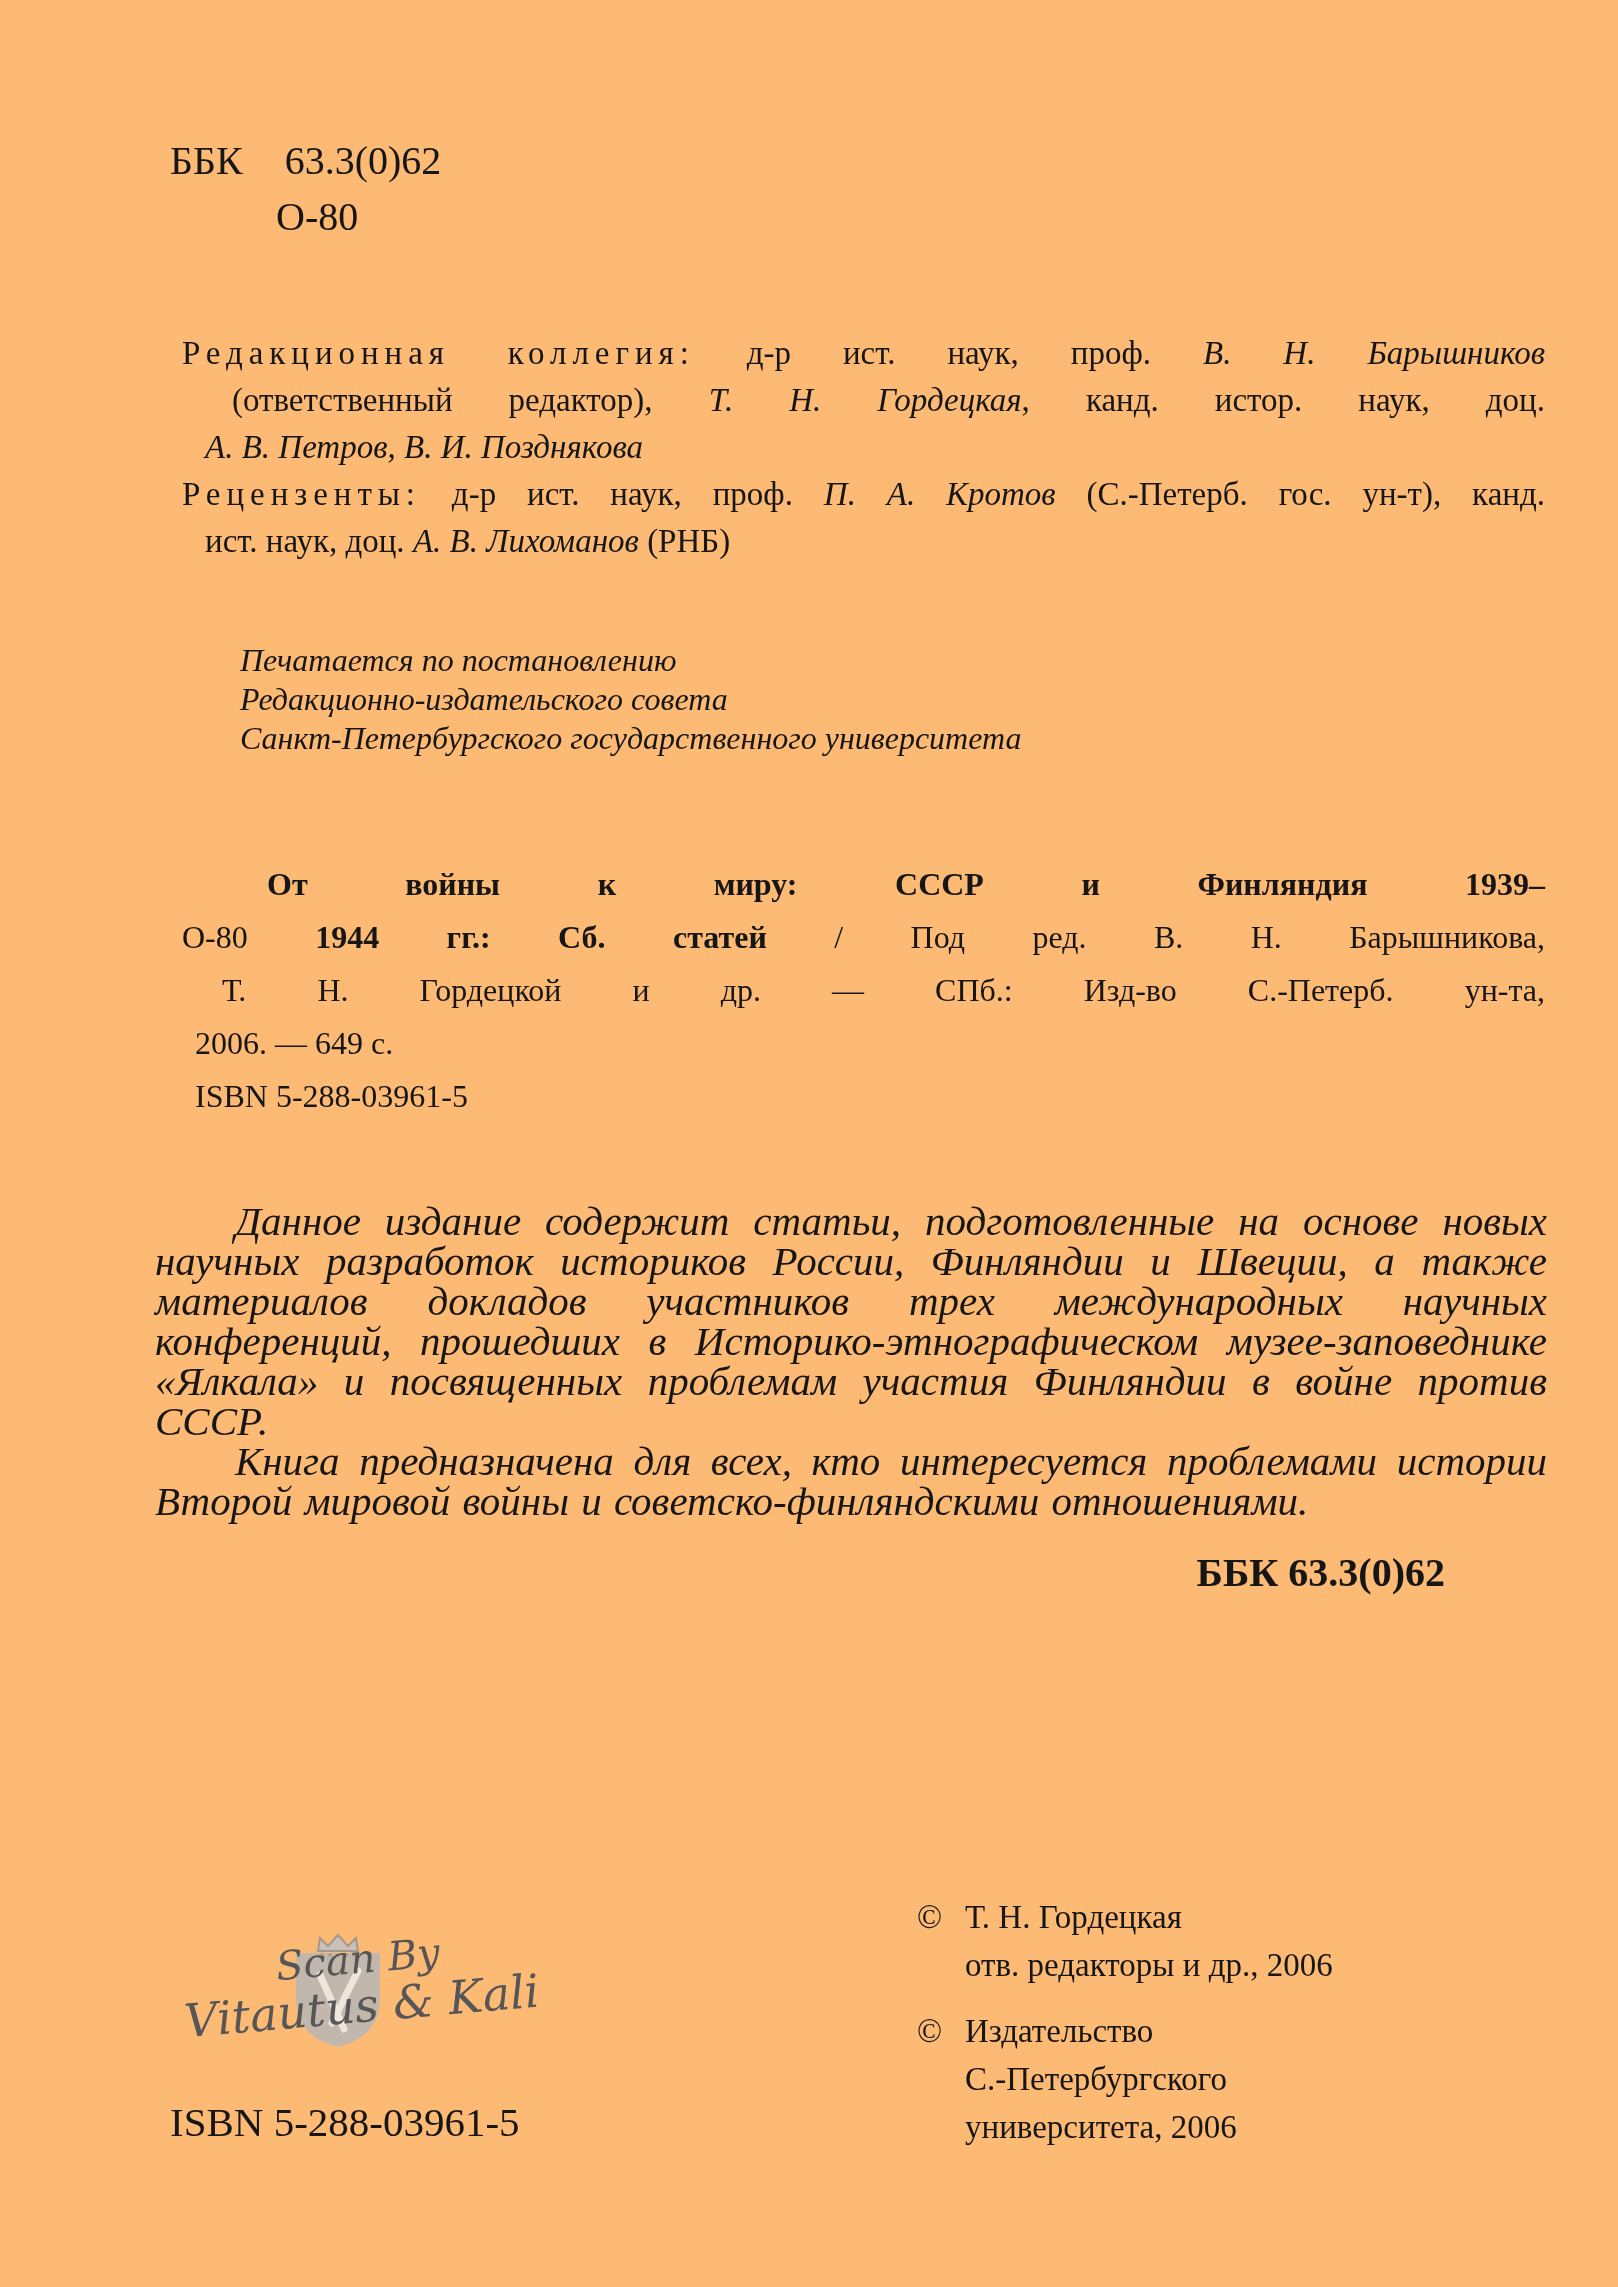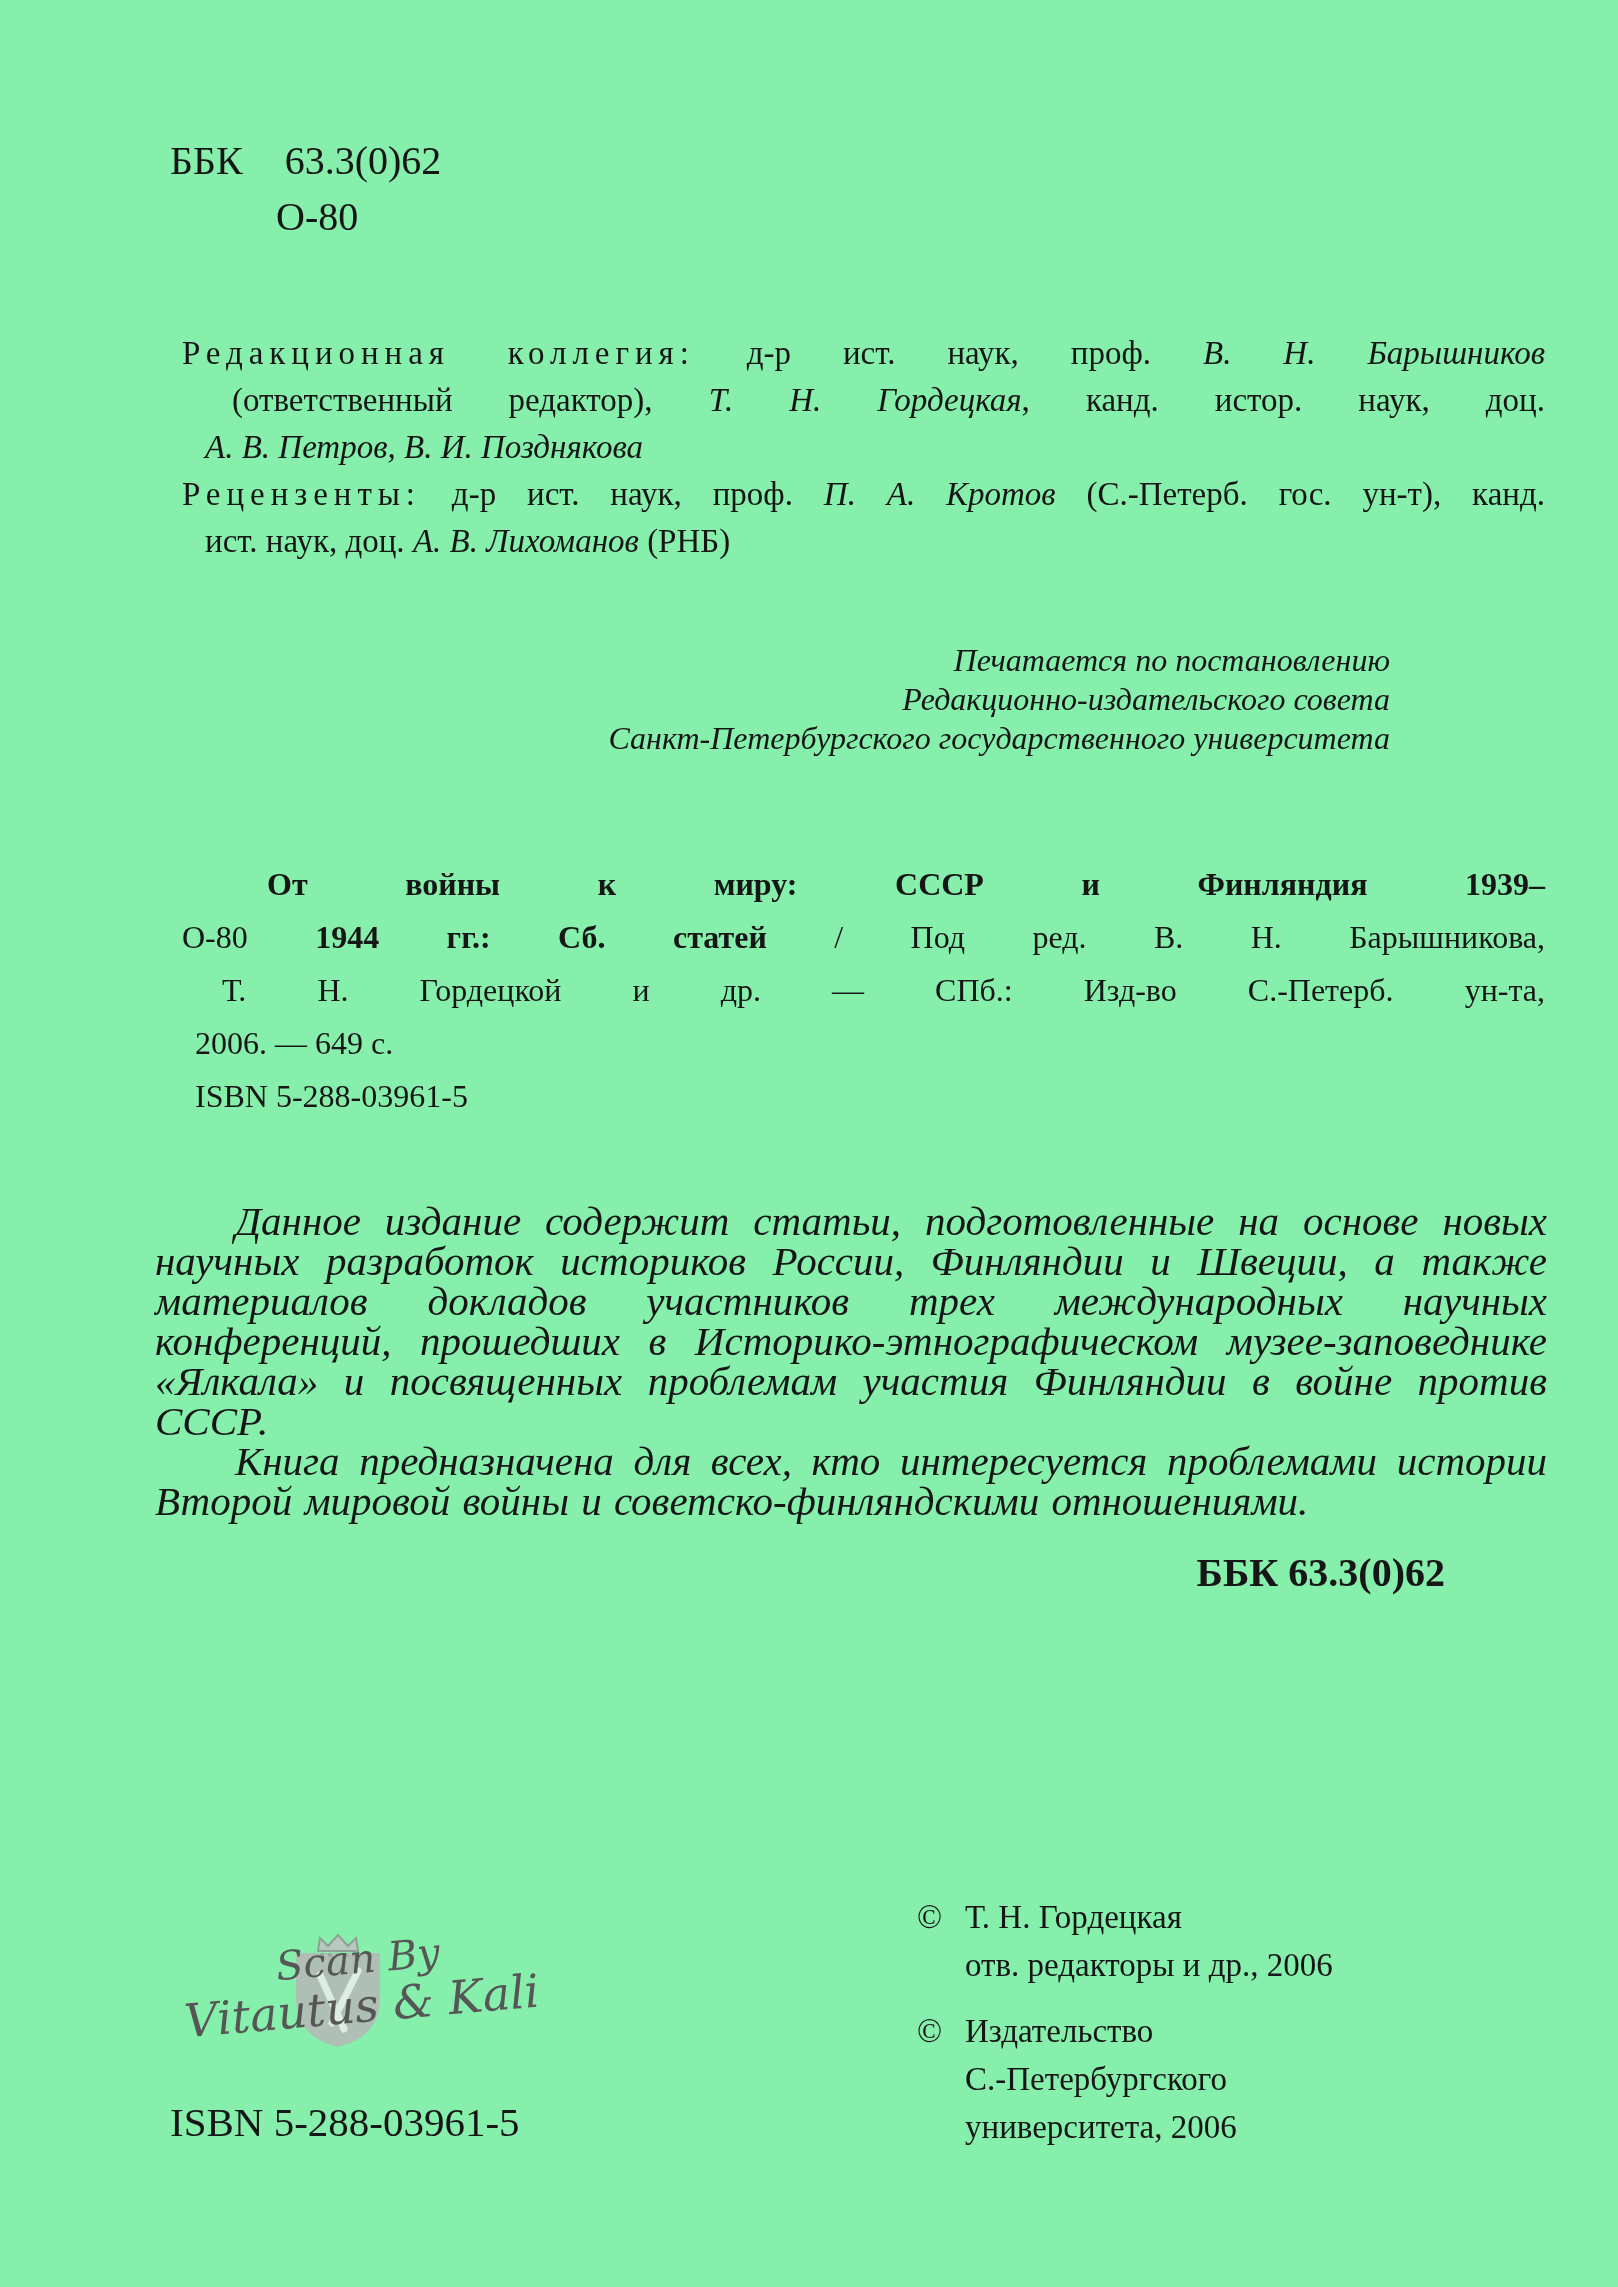--- a/index.html
+++ b/index.html
@@ -1,38 +1,38 @@
 <!DOCTYPE html>
 <html><head>
 <meta charset="utf-8">
 <style>
   html,body{margin:0;padding:0;background:#e8e8e8;}
   .page{
     position:relative;
     width:1618px;height:2287px;
-    background:#86efac;
+    background:#fdba74;
     color:#161616;
     font-family:"Liberation Serif", serif;
     overflow:hidden;
   }
   .abs{position:absolute;}
   
   .seg-sp{letter-spacing:.18em;}
   .seg-it{font-style:italic;}
   .seg-b{font-weight:bold;}
   
   .bbk-top{left:170px;top:133px;font-size:40px;line-height:56px;}
   .bbk-top .gap{margin-left:42px;}
   .author-mark{padding-left:106px;}
   
   .editorial{left:155px;top:330px;width:1390px;font-size:33px;line-height:47px;}
   .jline{text-align:justify;text-align-last:justify;margin-left:27px;}
   .ind50{padding-left:50px;}
   
-  .decree{left:240px;top:641px;width:1150px;text-align:right;font-style:italic;
+  .decree{left:240px;top:641px;width:1150px;text-align:left;font-style:italic;
           font-size:32px;line-height:39px;}
   
   .catalog{left:155px;top:858px;width:1390px;font-size:32px;line-height:53px;}
   .ind85{padding-left:85px;}
   .ind40{padding-left:40px;}
   
   .annotation{left:155px;top:1201px;width:1392px;font-size:41px;line-height:40px;
               text-align:justify;word-spacing:2px;font-style:italic;}
   .annotation p{margin:0;text-indent:80px;}
   

